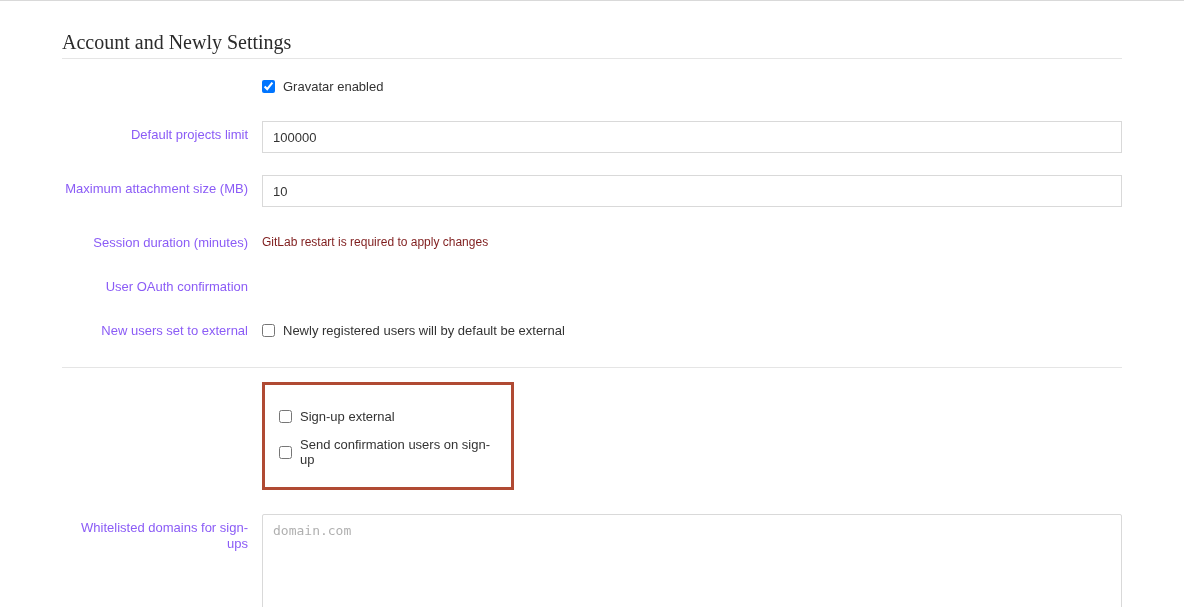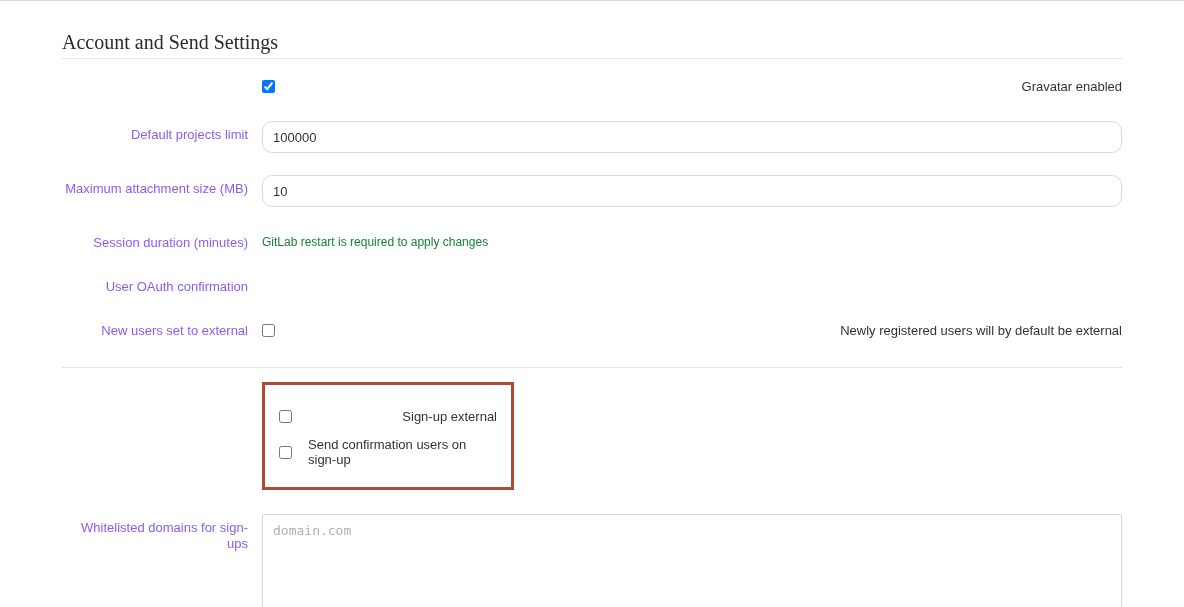--- a/index.html
+++ b/index.html
@@ -7,44 +7,44 @@
   body{border-top:1px solid #d9d9d9;}
   .page{width:1060px;margin:0 auto;padding-top:24px;}
   h2.section-title{
     font-family:Georgia,"Times New Roman",serif;
     font-weight:400;font-size:20px;color:#2b2b2b;margin:6px 0 4px 0;}
   hr.section-rule{border:none;border-top:1px solid #e5e5e5;margin:2px 0 14px 0;}
   .form-row{display:flex;align-items:flex-start;margin:0 0 22px 0;}
   .label-col{width:186px;flex:0 0 186px;text-align:right;padding-right:14px;
     padding-top:6px;color:#8b5cf6;font-size:13px;line-height:16px;}
   .field-col{flex:1;min-width:0;}
-  .checkbox-line{display:flex;align-items:center;gap:16px;min-height:26px;justify-content:space-between;}
+  .checkbox-line{display:flex;align-items:center;gap:8px;min-height:26px;}
   .checkbox-line input[type=checkbox]{margin:0;}
   .checkbox-line label{color:#333;}
   input.text-input{
     width:100%;box-sizing:border-box;height:32px;padding:6px 10px;
-    border:1px solid #d9d9d9;border-radius:10px;font-size:13px;color:#333;
+    border:1px solid #d9d9d9;border-radius:0;font-size:13px;color:#333;
     background:#fff;}
   textarea.text-area{
     width:100%;box-sizing:border-box;height:142px;padding:8px 10px;
     border:1px solid #d9d9d9;border-radius:2px;font-size:13px;color:#333;
     background:#fff;resize:both;}
-  .help-text{color:#15803d;font-size:12px;margin-top:6px;}
+  .help-text{color:#7f1d1d;font-size:12px;margin-top:6px;}
   .highlight-box{
     border:3px solid #b04a33;padding:10px 14px 12px 14px;margin:0 0 18px 0;
     width:218px;}
   .highlight-box .checkbox-line{margin:8px 0;}
   input::placeholder, textarea::placeholder{color:#b0b0b0;}
 </style>
 </head>
 <body>
 
 <div class="page">
 
-  <h2 class="section-title">Account and Send Settings</h2>
+  <h2 class="section-title">Account and Newly Settings</h2>
   <hr class="section-rule">
 
   <div class="form-row">
     <div class="label-col"></div>
     <div class="field-col">
       <div class="checkbox-line">
         <input type="checkbox" checked="" style="">
         <label>Gravatar enabled</label>
       </div>
     </div>

